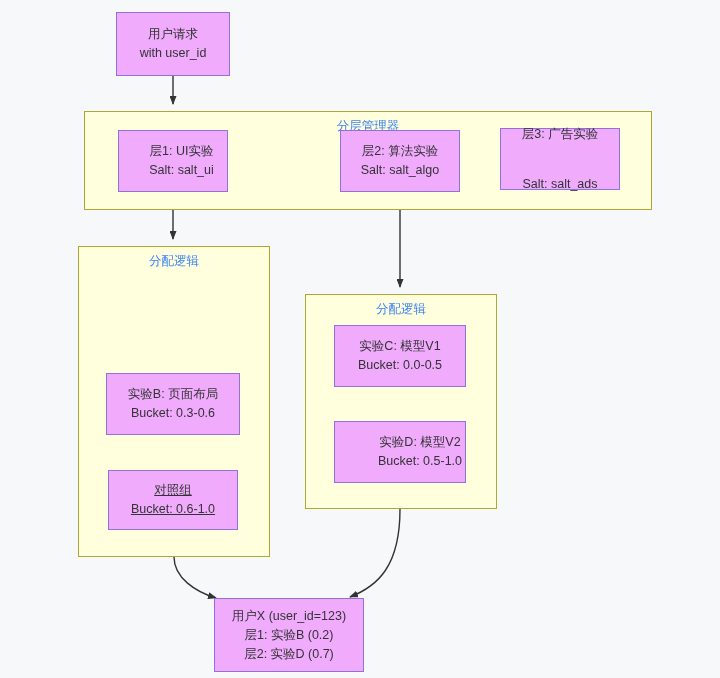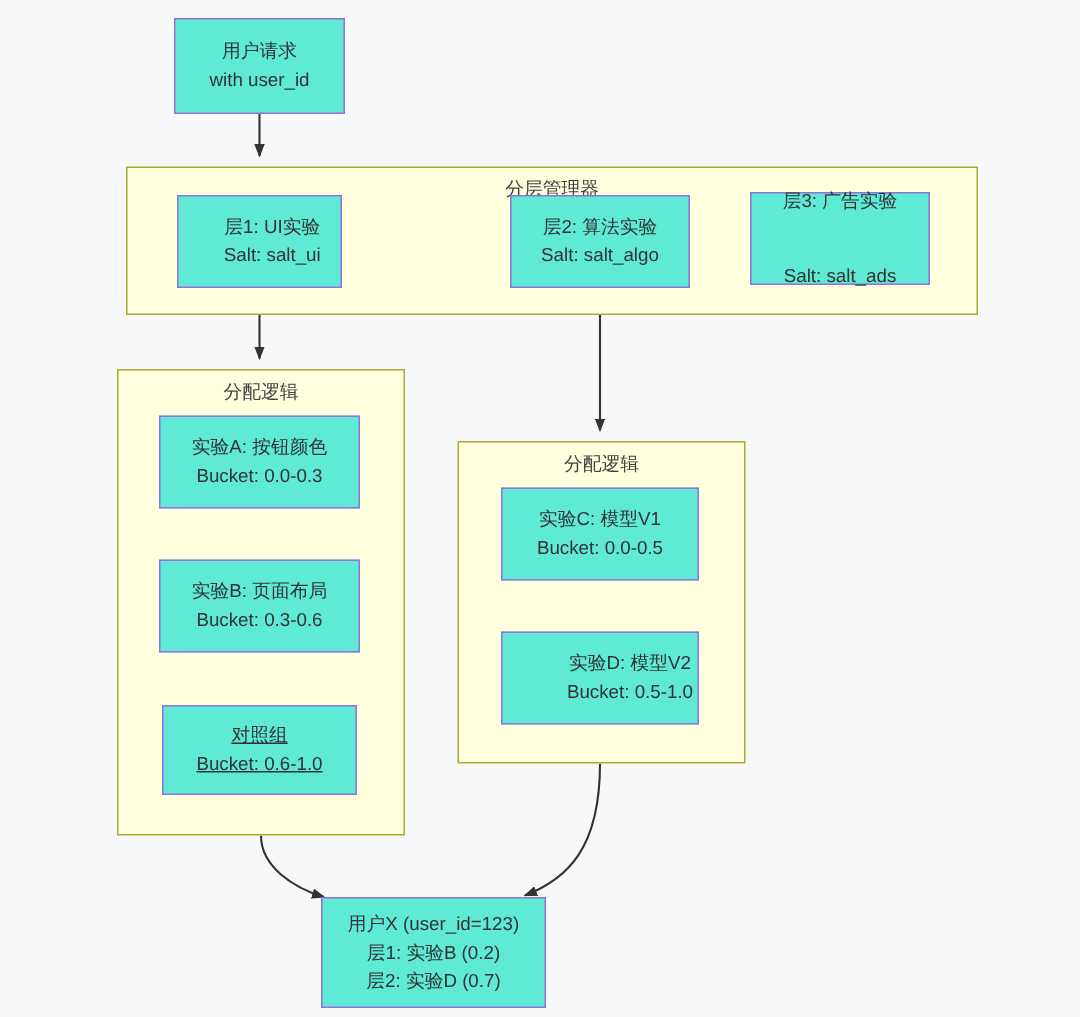--- a/index.html
+++ b/index.html
@@ -26,28 +26,28 @@
     border: 1px solid #aaaa33;
     box-sizing: border-box;
   }
   .subgraph-title {
     position: absolute;
     left: 0;
     right: 0;
     top: 6px;
     text-align: center;
     font-size: 12.5px;
-    color: #404040;
+    color: #3b82f6;
     line-height: 16px;
     white-space: nowrap;
   }
   
   .node {
     position: absolute;
-    background: #5eead4;
+    background: #f0abfc;
     border: 1px solid #9370db;
     box-sizing: border-box;
     display: flex;
     flex-direction: column;
     align-items: center;
     justify-content: center;
     color: #333333;
     font-size: 12.5px;
     line-height: 19px;
     white-space: nowrap;
@@ -114,24 +114,20 @@
 
   <div class="node" style="left:500px; top:128px; width:120px; height:62px;gap:31px;">
     <span class="ln">层3: 广告实验</span>
     <span class="ln">Salt: salt_ads</span>
   </div>
 
   <div class="subgraph" style="left:78px; top:246px; width:192px; height:311px;">
     <div class="subgraph-title">分配逻辑</div>
   </div>
 
-  <div class="node" style="left:106px; top:277px; width:134px; height:62px;">
-    <span class="ln">实验A: 按钮颜色</span>
-    <span class="ln">Bucket: 0.0-0.3</span>
-  </div>
 
   <div class="node" style="left:106px; top:373px; width:134px; height:62px;">
     <span class="ln">实验B: 页面布局</span>
     <span class="ln">Bucket: 0.3-0.6</span>
   </div>
 
   <div class="node" style="left:108px; top:470px; width:130px; height:60px;text-decoration:underline;">
     <span class="ln">对照组</span>
     <span class="ln">Bucket: 0.6-1.0</span>
   </div>

